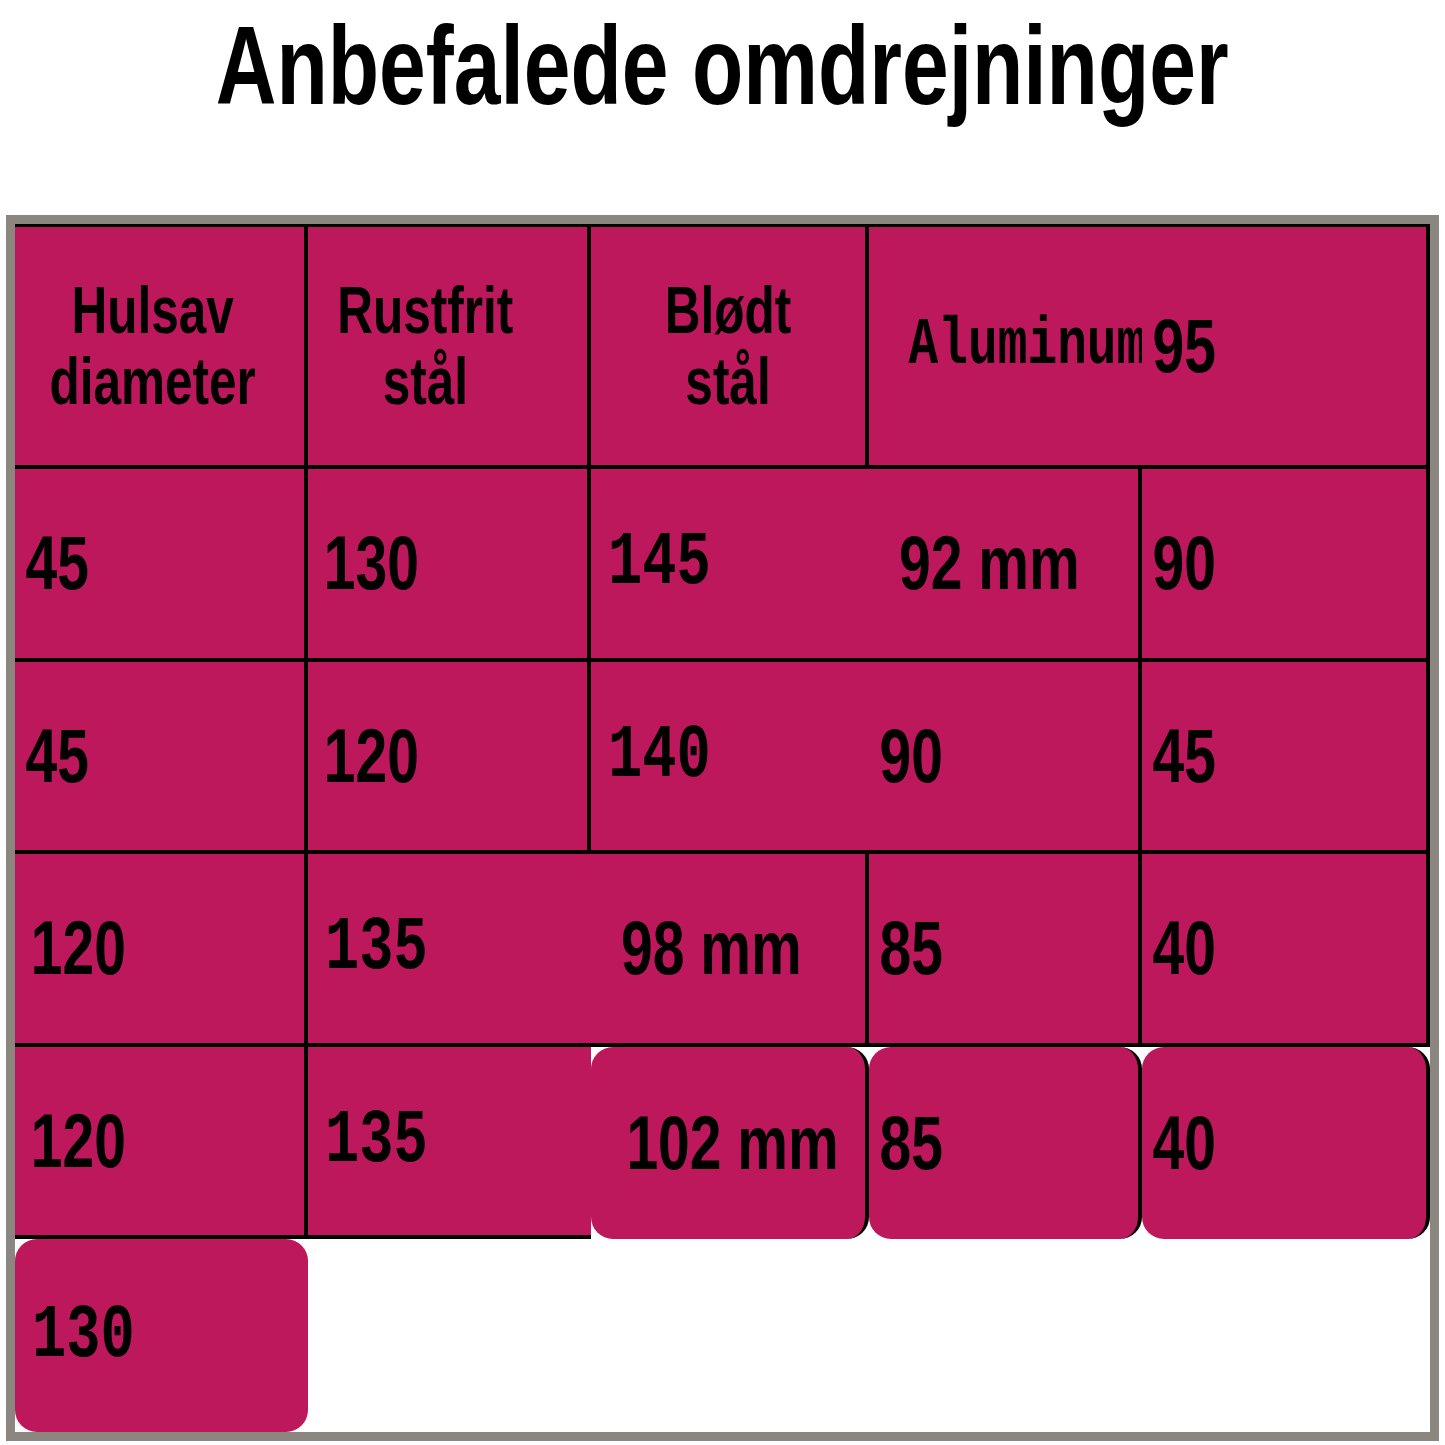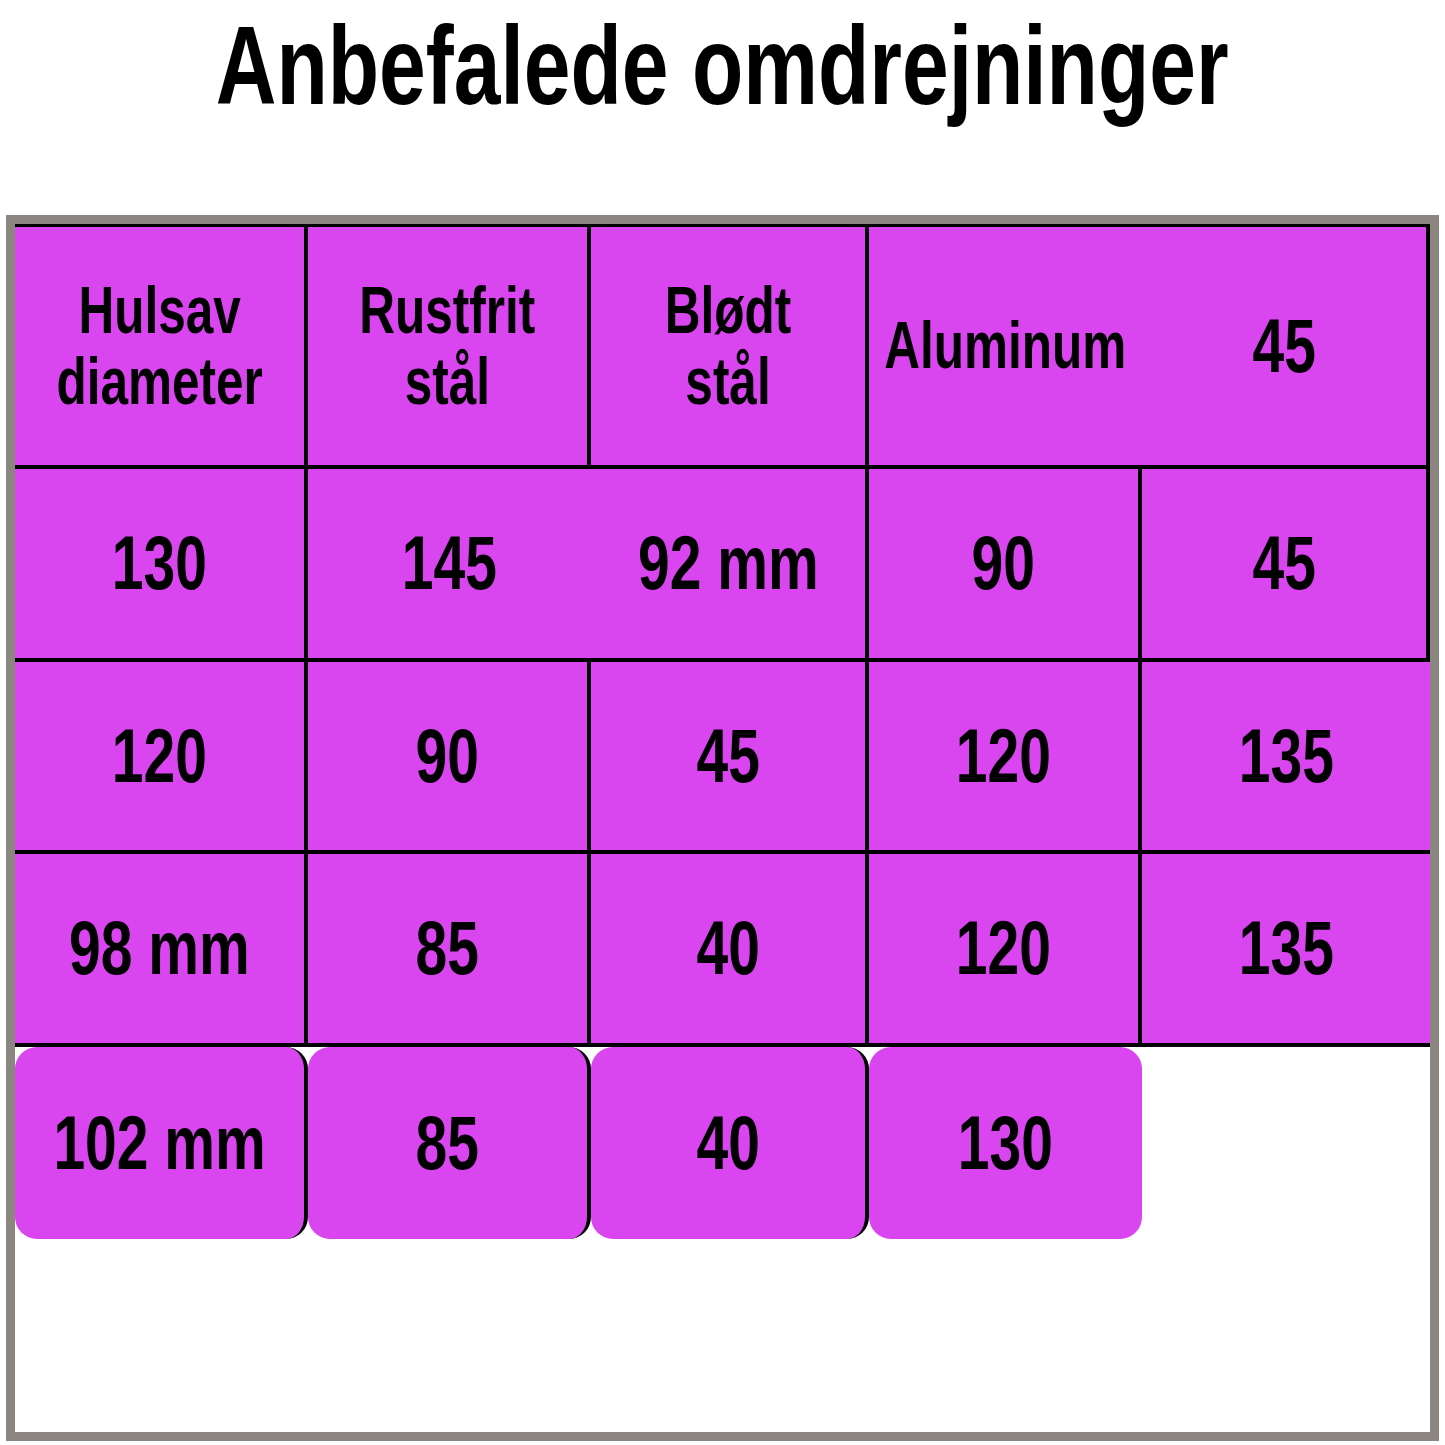--- a/index.html
+++ b/index.html
@@ -35,27 +35,27 @@
     box-sizing: border-box;
     width: 100%; height: 100%;
     display: grid;
     grid-template-columns: 295fr 285fr 280fr 275fr 290fr;
     grid-template-rows: 242px repeat(5, 1fr);
     border-top: 3px solid #000;
   }
   .cell {
     display: flex;
     align-items: center;
-    justify-content: center;
+    justify-content: flex-start;
     border-right: 4px solid #000;
     border-bottom: 4px solid #000;
-    background: #d946ef;
+    background: #be185d;
     overflow: hidden;
   }
-  .cell.noR { border-right: none; }
+  .cell.noR { border-right: none; font-family: Liberation Mono, monospace; }
   .cell.noB { border-bottom: none; border-radius: 22px; }
   .hdr {
     font-size: 66px;
     line-height: 1.08;
     text-align: center;
     white-space: pre-line;
   }
   .val {
     font-size: 76px;
     line-height: 1.0;
@@ -80,40 +80,46 @@
 stål</span>
       </div>
     <div class="cell">
         <span class="hdr cnd">Blødt stål</span>
       </div>
     <div class="cell noR">
         <span class="hdr cnd">Aluminum</span>
       </div>
 
     <div class="cell">
+        <span class="val cnd">95</span>
+      </div>
+    <div class="cell">
         <span class="val cnd">45</span>
       </div>
     <div class="cell">
         <span class="val cnd">130</span>
       </div>
     <div class="cell noR">
         <span class="val cnd">145</span>
       </div>
 
     <div class="cell">
         <span class="val cnd">92 mm</span>
       </div>
     <div class="cell">
         <span class="val cnd">90</span>
       </div>
     <div class="cell">
         <span class="val cnd">45</span>
       </div>
     <div class="cell">
         <span class="val cnd">120</span>
+      </div>
+    <div class="cell noR">
+        <span class="val cnd">140</span>
       </div>
 
     <div class="cell">
         <span class="val cnd">90</span>
       </div>
     <div class="cell">
         <span class="val cnd">45</span>
       </div>
     <div class="cell">
         <span class="val cnd">120</span>

